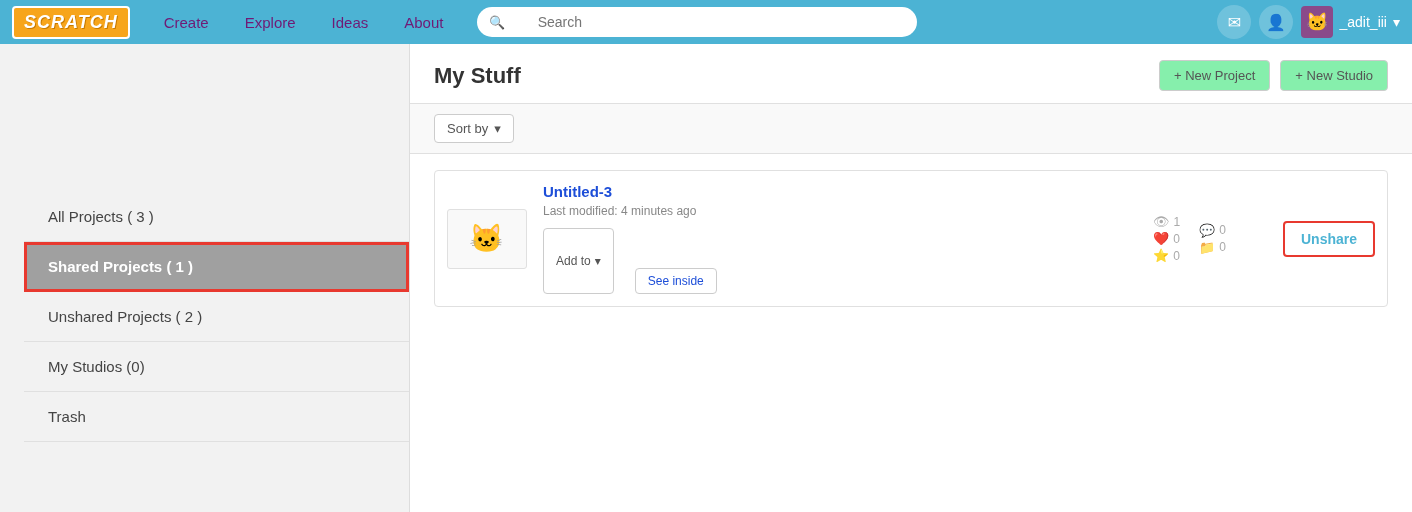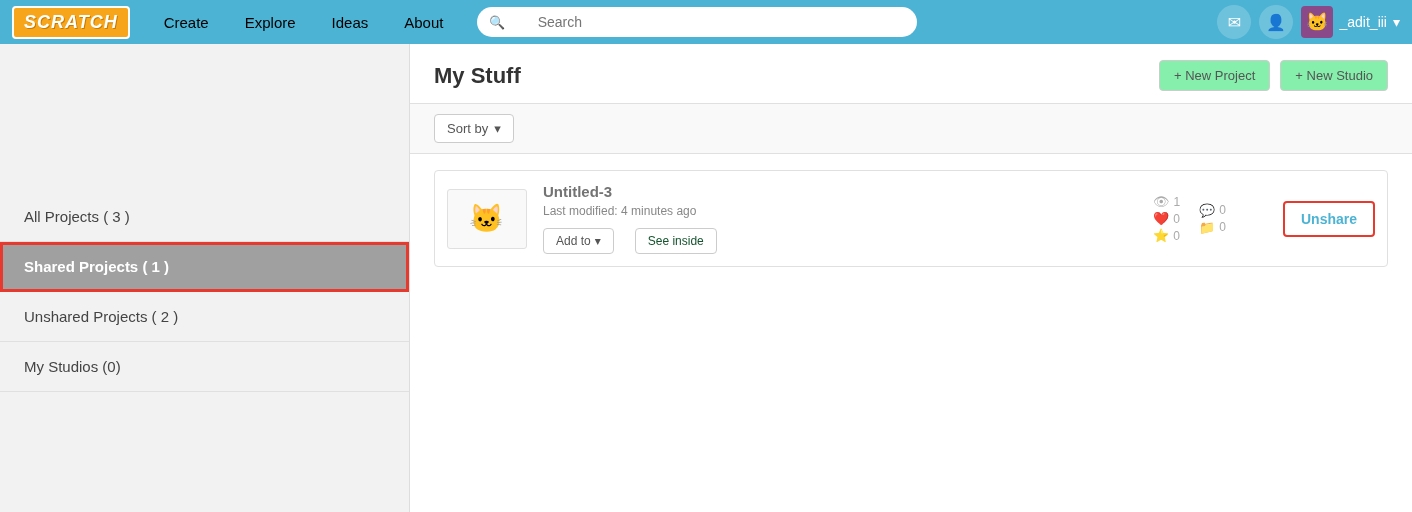--- a/index.html
+++ b/index.html
@@ -23,21 +23,21 @@
       font-size: 18px;
       font-weight: bold;
       color: #fff;
       letter-spacing: 1px;
       font-style: italic;
       margin-right: 16px;
       text-shadow: 1px 1px 0 #c77a00;
       border: 2px solid #fff;
     }
     .nav-link {
-      color: #000000;
+      color: #701a75;
       text-decoration: none;
       font-size: 15px;
       font-weight: 500;
       padding: 0 18px;
       height: 46px;
       display: flex;
       align-items: center;
       cursor: pointer;
     }
     .search-bar {
@@ -80,20 +80,21 @@
       background: #f2f2f2;
       border-right: 1px solid #ddd;
       padding-top: 148px;
     }
     .sidebar-item {
       padding: 16px 24px;
       font-size: 15px;
       color: #444;
       cursor: pointer;
       border-bottom: 1px solid #e0e0e0;
+      margin-left: 24px;
     }
     .sidebar-item.active {
       background: #a0a0a0;
       color: #fff;
       font-weight: bold;
       outline: 3px solid #e8392f;
       outline-offset: -3px;
     }
     .sidebar-item.selected-highlight {
       outline: 3px solid #e8392f;
@@ -164,21 +165,21 @@
       width: 80px; height: 60px;
       background: #f9f9f9;
       border: 1px solid #e0e0e0;
       border-radius: 3px;
       display: flex; align-items: center; justify-content: center;
       font-size: 28px;
       flex-shrink: 0;
     }
     .project-info { flex: 1; }
     .project-name {
-      color: #737373;
+      color: #1d4ed8;
       font-size: 15px;
       font-weight: bold;
       cursor: pointer;
       text-decoration: none;
     }
     .project-meta {
       color: #888;
       font-size: 12px;
       margin-top: 4px;
     }
@@ -189,25 +190,26 @@
       color: #555;
       padding: 5px 12px;
       border-radius: 4px;
       font-size: 12px;
       cursor: pointer;
       display: flex; align-items: center; gap: 4px;
     }
     .btn-see-inside {
       border: 1px solid #ccc;
       background: #fff;
-      color: #14532d;
+      color: #1d4ed8;
       padding: 5px 12px;
       border-radius: 4px;
       font-size: 12px;
       cursor: pointer;
+      margin-top: 40px;
     }
     .project-stats {
       display: flex;
       flex-direction: column;
       align-items: flex-start;
       gap: 2px;
       font-size: 12px;
       color: #aaa;
       min-width: 60px;
     }
@@ -254,20 +256,21 @@
   </div>
 </div>
 
 <div id="main">
 
   <div id="sidebar">
     <div class="sidebar-item">All Projects ( 3 )</div>
     <div class="sidebar-item active selected-highlight">Shared Projects ( 1 )</div>
     <div class="sidebar-item">Unshared Projects ( 2 )</div>
     <div class="sidebar-item">My Studios (0)</div>
+    <div class="sidebar-item">Trash</div>
   </div>
 
   <div id="content">
     <div id="content-header">
       <span id="page-title-text">My Stuff</span>
       <div class="header-buttons">
         <button class="btn-outline">+ New Project</button>
         <button class="btn-outline">+ New Studio</button>
       </div>
     </div>

